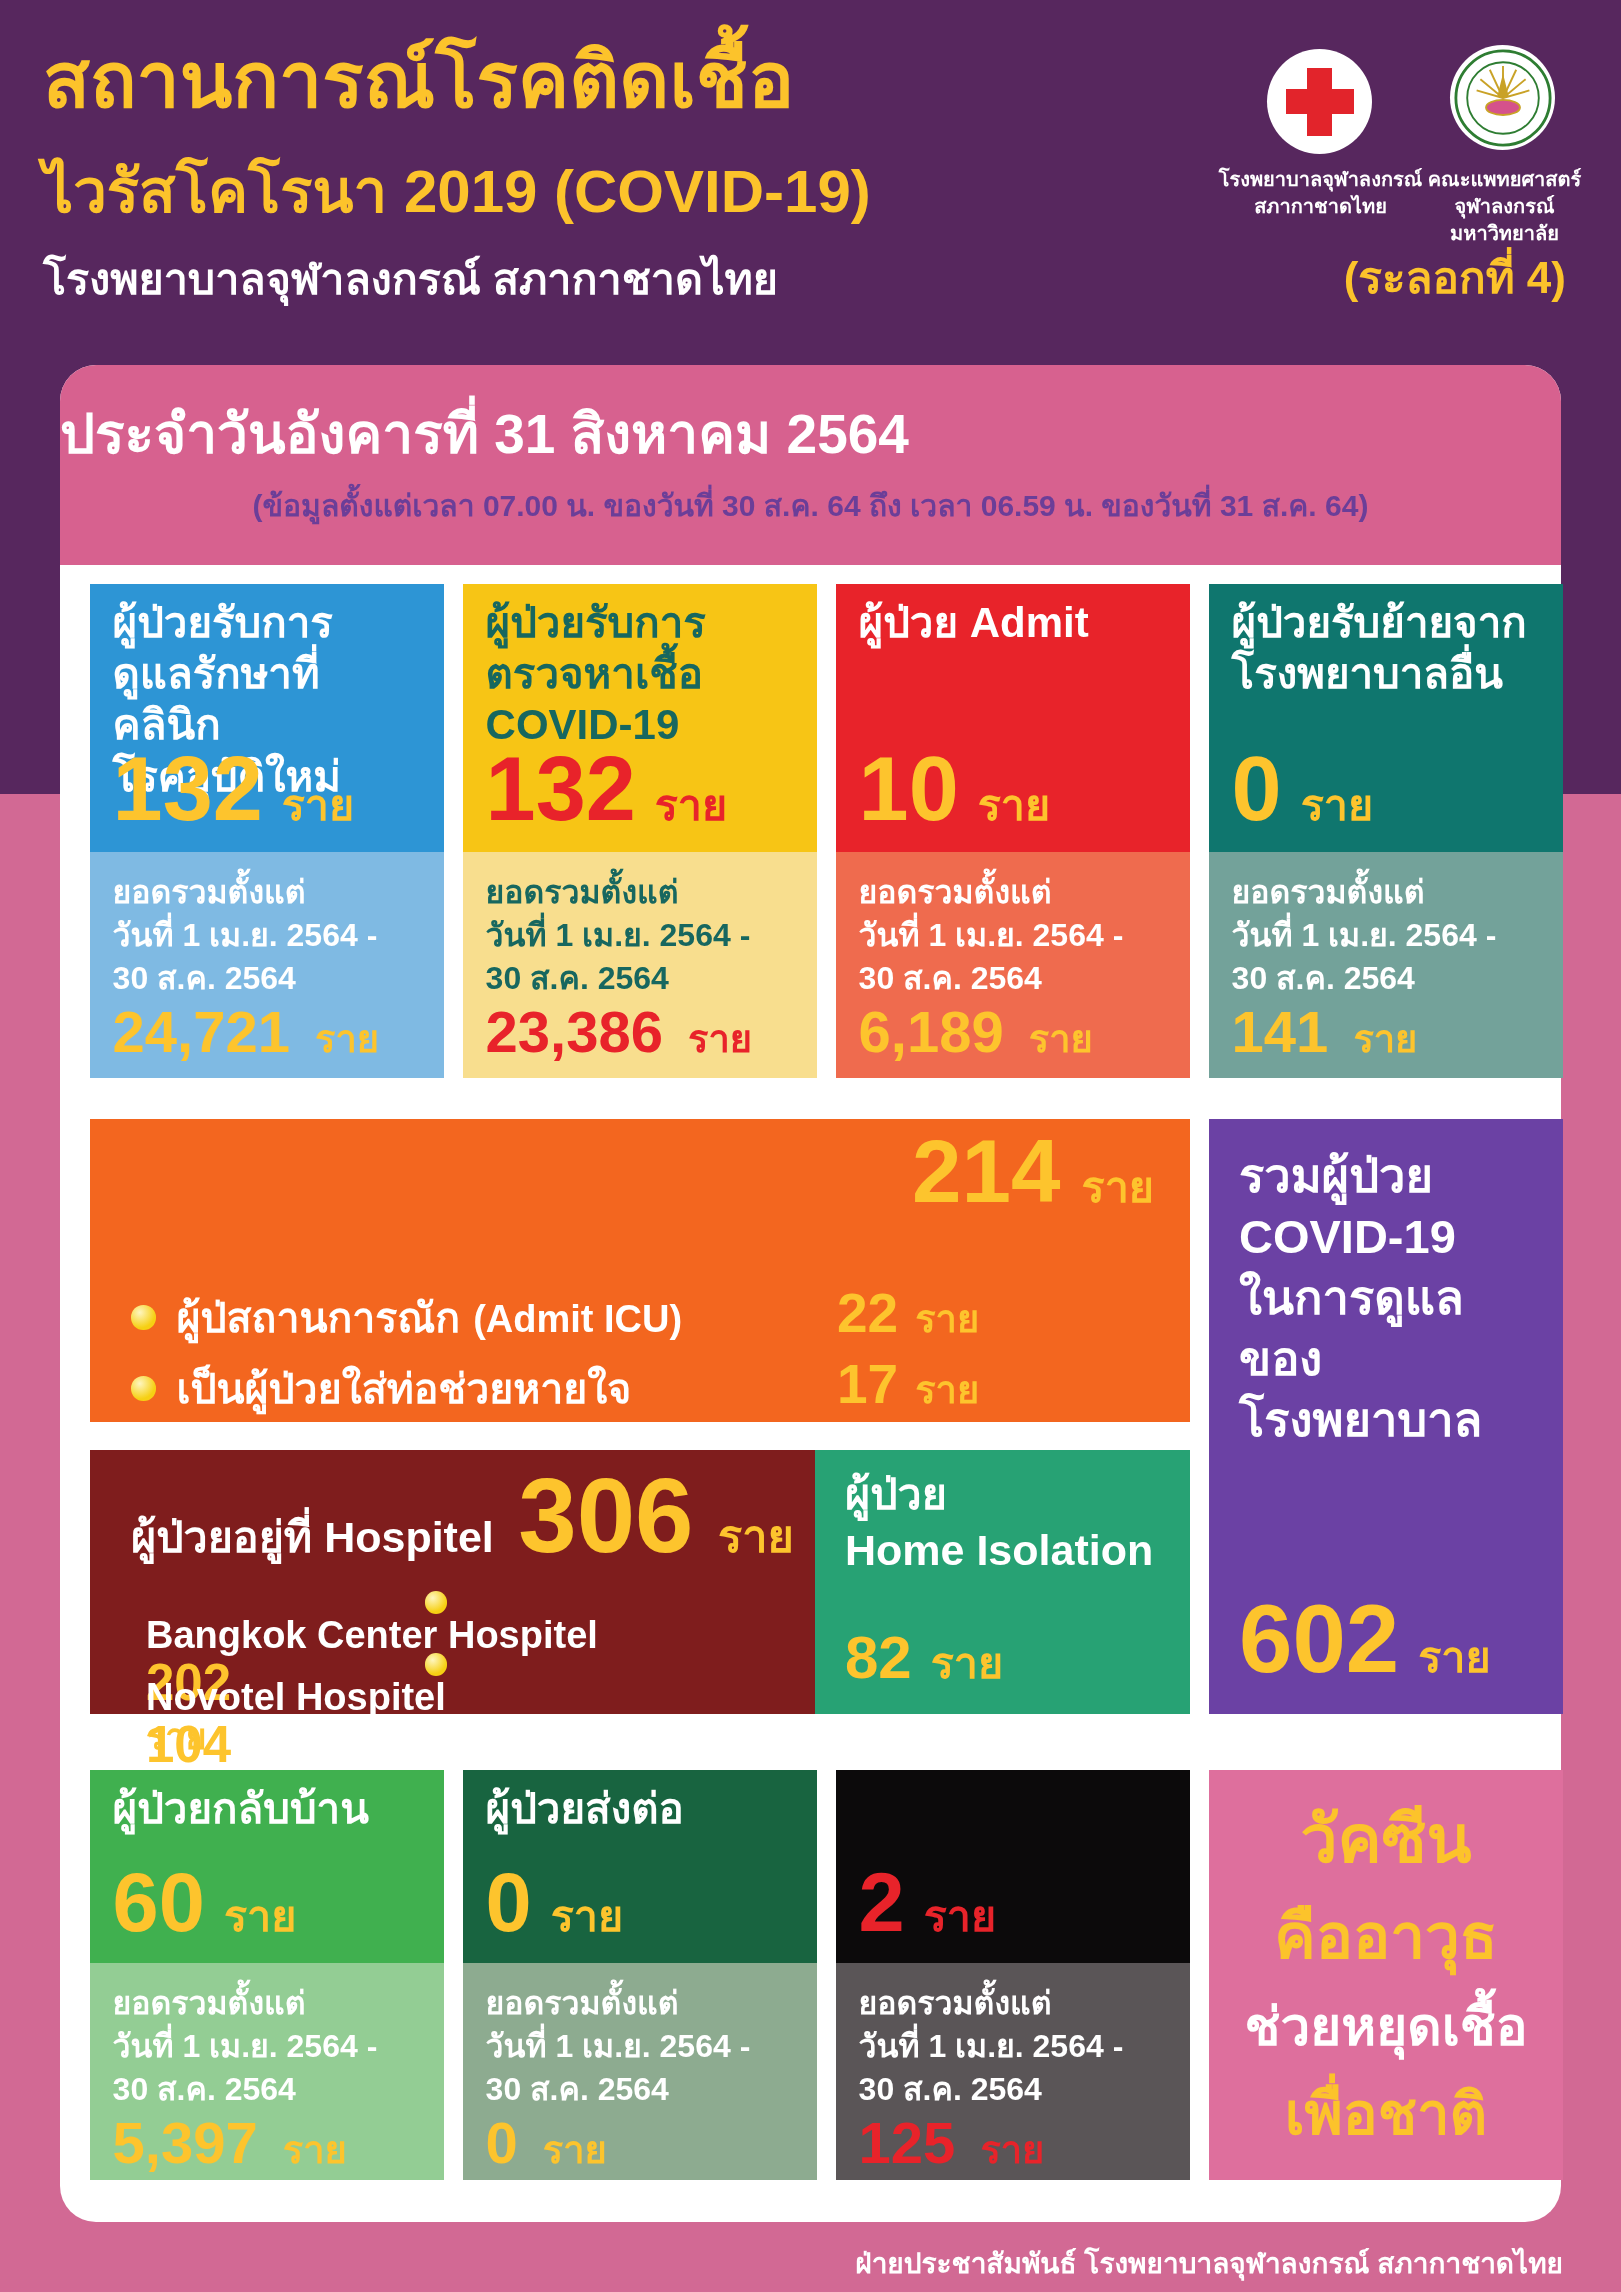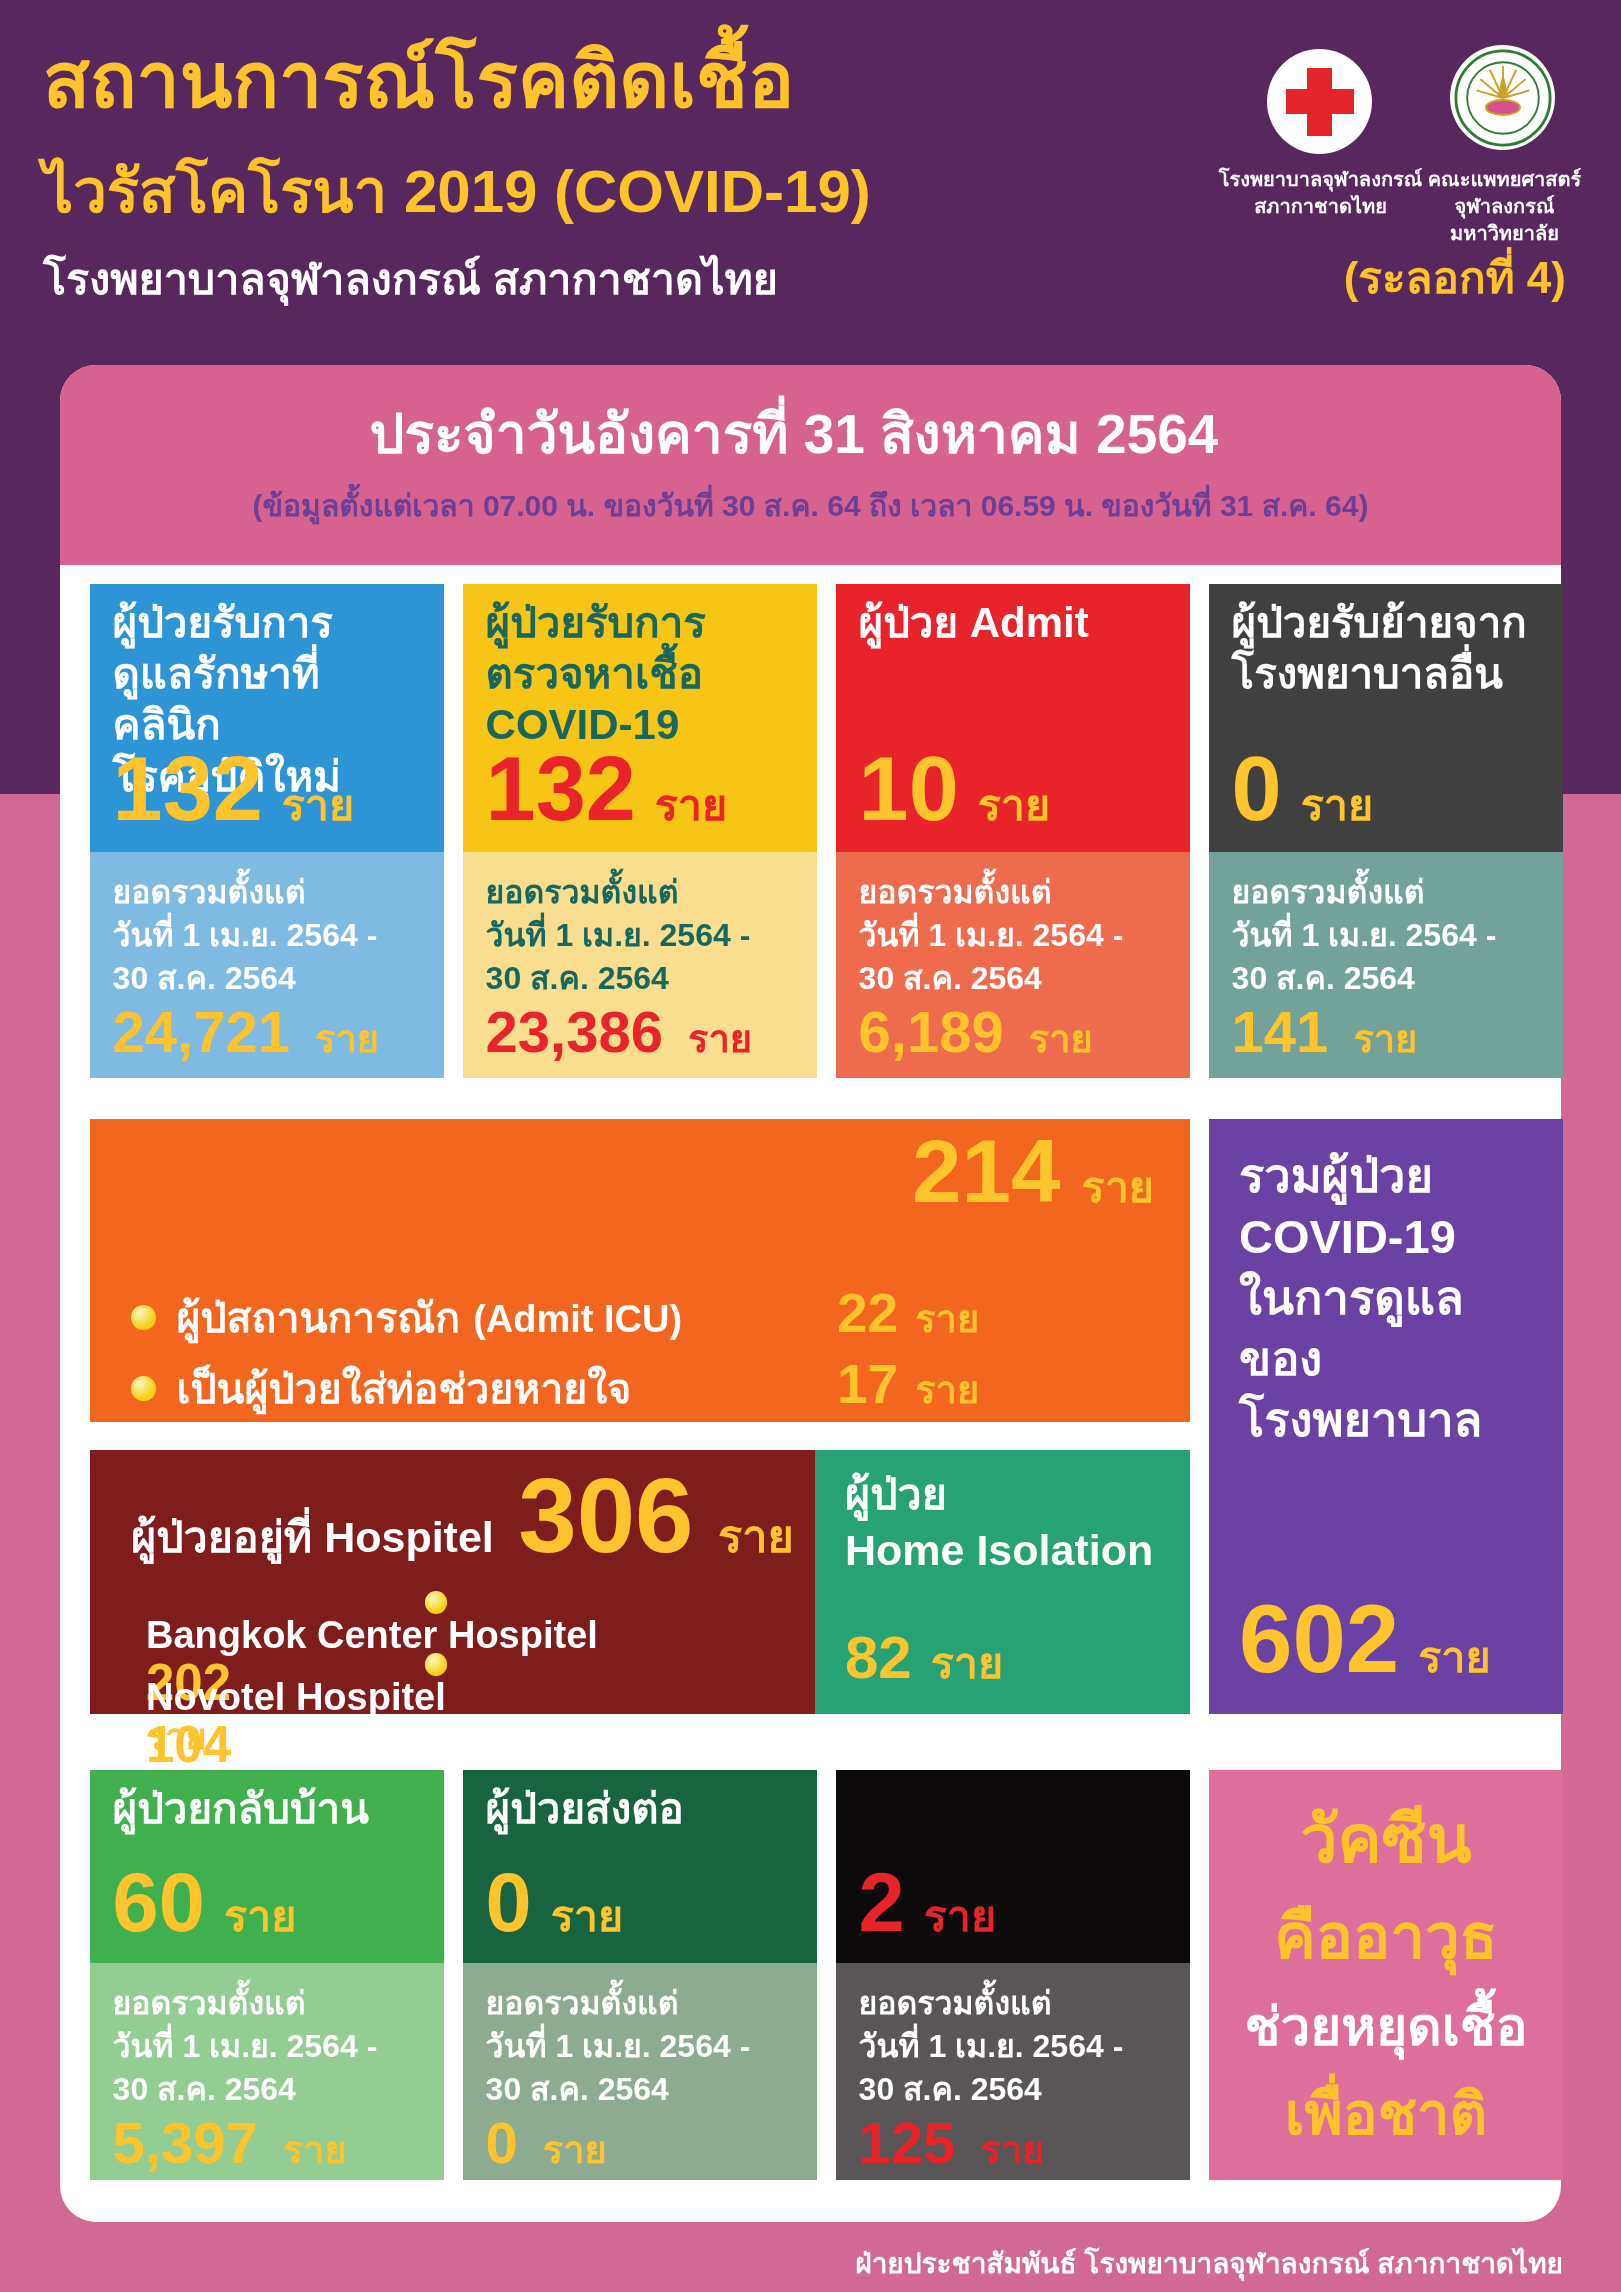--- a/index.html
+++ b/index.html
@@ -20,21 +20,21 @@
   .logo-cross{left:1267px;top:49px;}
   .logo-seal{left:1450px;top:45px;display:flex;align-items:center;justify-content:center;}
   .cross-v{position:absolute;left:40px;top:19px;width:24.5px;height:68px;background:#e2242b;}
   .cross-h{position:absolute;left:19px;top:40px;width:68px;height:24.5px;background:#e2242b;}
   .logo-cap{position:absolute;width:207px;text-align:center;font-size:20px;font-weight:bold;color:#ffffff;line-height:1.35;}
   .cap-cross{left:1217px;top:166px;}
   .cap-seal{left:1401px;top:166px;}
   
   .white-card{position:absolute;left:60px;top:365px;width:1501px;height:1857px;background:#ffffff;border-radius:36px;}
   .banner{position:absolute;left:60px;top:365px;width:1501px;height:200px;background:#d7618f;border-radius:36px 36px 0 0;}
-  .banner-title{position:absolute;left:60px;top:390px;width:1468px;text-align:center;font-size:55px;font-weight:bold;color:#ffffff;}
+  .banner-title{position:absolute;left:60px;top:390px;width:1468px;font-size:55px;font-weight:bold;color:#ffffff;}
   .banner-sub{position:absolute;left:60px;top:482px;width:1501px;text-align:center;font-size:30px;font-weight:bold;color:#6b3e98;}
   
   .card{position:absolute;width:354px;}
   .col1{left:90px}.col2{left:463px}.col3{left:836px}.col4{left:1209px}
   .r1{top:584px;height:494px;}
   .r4{top:1770px;height:410px;}
   .sec-top{position:absolute;left:0;top:0;width:100%;}
   .r1 .sec-top{height:268px;}
   .r4 .sec-top{height:193px;}
   .sec-bot{position:absolute;left:0;width:100%;}
@@ -50,21 +50,21 @@
   .tot-num{font-size:58px;font-weight:bold;line-height:1.05;}
   .tot-unit{font-size:38px;font-weight:bold;}
   
   .card-clinic .sec-top{background:#2d95d5}.card-clinic .sec-bot{background:#7fbae3}
   .card-clinic .val-num,.card-clinic .val-unit,.card-clinic .tot-num,.card-clinic .tot-unit{color:#fdc42d}
   .card-test .sec-top{background:#f7c515}.card-test .sec-bot{background:#f8de8e}
   .card-test .card-title,.card-test .cum{color:#17675f}
   .card-test .val-num,.card-test .val-unit,.card-test .tot-num,.card-test .tot-unit{color:#e8232a}
   .card-admit .sec-top{background:#e8232a}.card-admit .sec-bot{background:#ef6b4e}
   .card-admit .val-num,.card-admit .val-unit,.card-admit .tot-num,.card-admit .tot-unit{color:#fdc42d}
-  .card-transfer .sec-top{background:#404040}.card-transfer .sec-bot{background:#73a29a}
+  .card-transfer .sec-top{background:#0f766e}.card-transfer .sec-bot{background:#73a29a}
   .card-transfer .val-num,.card-transfer .val-unit,.card-transfer .tot-num,.card-transfer .tot-unit{color:#fdc42d}
   .card-home .sec-top{background:#40b04f}.card-home .sec-bot{background:#93cd94}
   .card-home .val-num,.card-home .val-unit,.card-home .tot-num,.card-home .tot-unit{color:#fdc42d}
   .card-refer .sec-top{background:#186440}.card-refer .sec-bot{background:#8dab90}
   .card-refer .val-num,.card-refer .val-unit,.card-refer .tot-num,.card-refer .tot-unit{color:#fdc42d}
   .card-death .sec-top{background:#0c0a0b}.card-death .sec-bot{background:#5a5557}
   .card-death .val-num,.card-death .val-unit,.card-death .tot-num,.card-death .tot-unit{color:#e8232a}
   
   .orange-card{position:absolute;left:90px;top:1119px;width:1100px;height:303px;background:#f3661f;}
   .orange-title{position:absolute;left:41px;top:77px;font-size:45px;font-weight:bold;color:#ffffff;}

